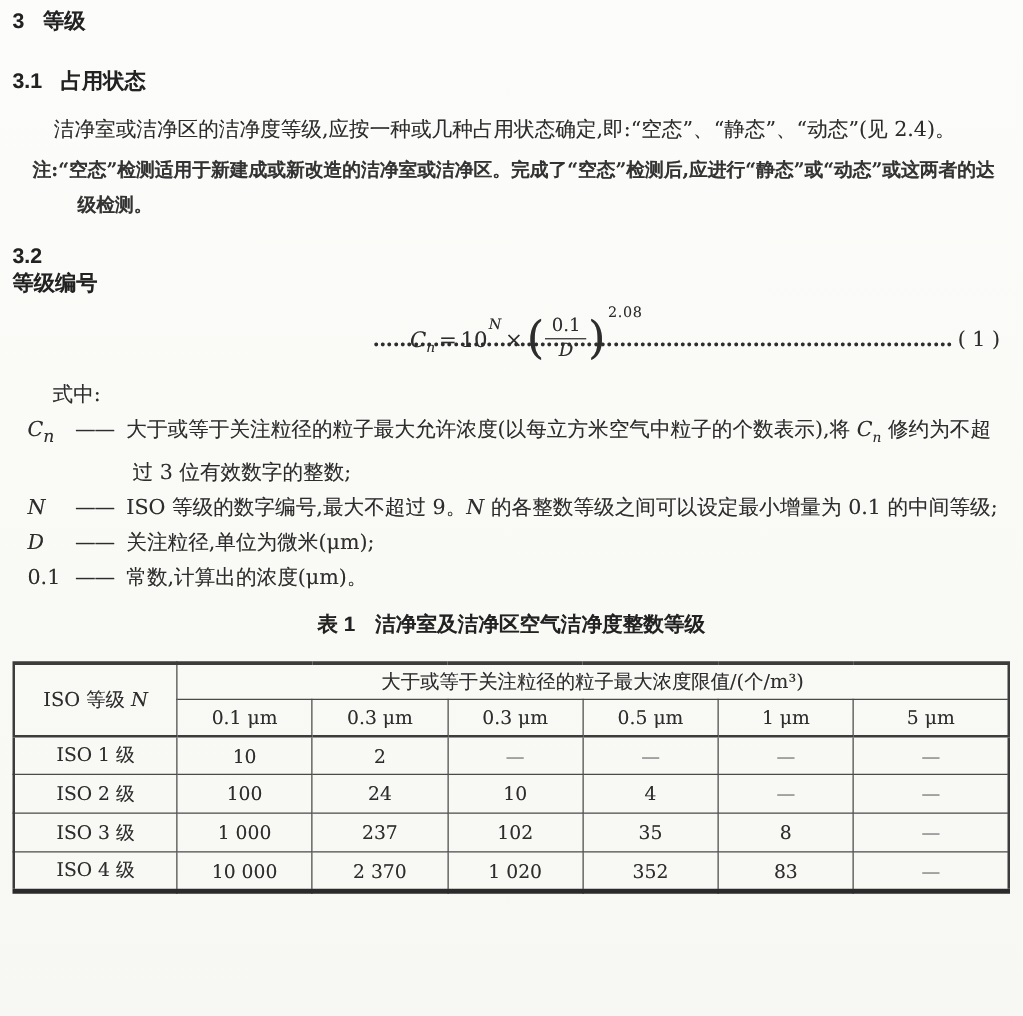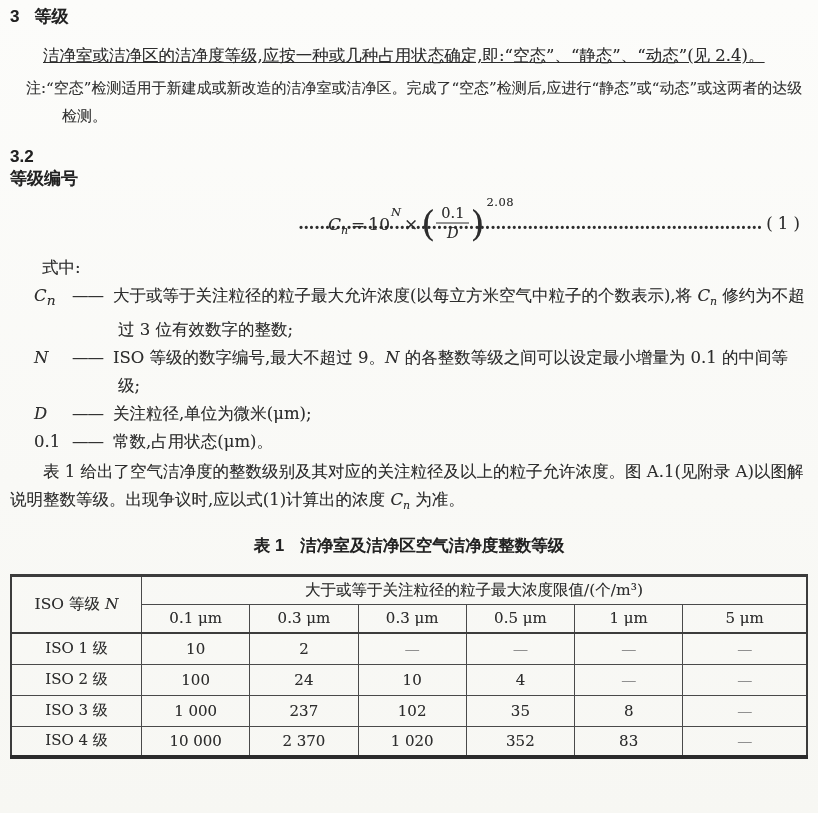--- a/index.html
+++ b/index.html
@@ -23,28 +23,29 @@
     font-weight:bold; color:#222;
     font-size:17px; line-height:22px;
     display:flex; margin:0;
   }
   .sec-heading .sec-num { margin-right:15px; }
   h2.h31 { margin-top:26px; }
   h2.h32 { margin-top:16px;flex-direction:column; }
 
   .para { margin:0; line-height:22px; }
   .para.indent { text-indent:2em; }
-  .p31 { margin-top:17px;text-decoration:underline; }
+  .p31 { margin-top:17px; }
   .p32 { margin-top:11px; }
 
   .note {
     margin:7px 0 0 16px;
     font-size:15px; line-height:28px;
     padding-left:36px; text-indent:-36px;
     color:#333;
+    font-weight:bold;
   }
 
   i.var, .fvar { font-style:italic; font-family:"DejaVu Serif",serif; }
   i.var sub, .lhs sub { font-size:11px; font-style:italic; }
 
   
   .formula-row { position:relative; height:54px; margin-top:8px; }
   .formula {
     position:absolute; left:318px; top:50%; transform:translateY(-50%);
     white-space:nowrap; font-size:17px;
@@ -57,21 +58,21 @@
   .frac .den { font-style:italic; line-height:17px; padding-top:1px; }
   .fexp { font-size:11.5px; position:relative; top:-17px; margin-left:2px; letter-spacing:0.5px; }
   .formula-right { position:absolute; right:8px; top:16px; white-space:nowrap; }
   .dots { font-weight:bold; font-size:16px; letter-spacing:0; }
   .eq-label { font-size:16.5px; margin-left:4px; }
 
   .where { margin:5px 0 0 32px; line-height:22px; }
 
   
   .defs { margin-top:3px; }
-  .def-item { display:flex; margin-left:24px; line-height:28px; }
+  .def-item { display:flex; margin-left:12px; line-height:28px; }
   .def-term { flex:0 0 38px; font-style:italic; }
   .def-term.upright { font-style:normal; }
   .def-body { flex:1; padding-left:46px; text-indent:-46px; }
   .def-dash { letter-spacing:-1px; margin-right:10px; }
 
   .para-table-intro { margin-top:2px; line-height:28px; }
 
   .table-caption {
     margin-top:14px; text-align:center;
     font-family:"Liberation Sans","DejaVu Sans",sans-serif;
@@ -102,20 +103,24 @@
 </head>
 <body>
 
 <div class="page">
 
   <h1 class="sec-heading">
     <span class="sec-num">3</span>
     <span>等级</span>
   </h1>
 
+  <h2 class="sec-heading h31">
+    <span class="sec-num">3.1</span>
+    <span>占用状态</span>
+  </h2>
 
   <p class="para indent p31">洁净室或洁净区的洁净度等级,应按一种或几种占用状态确定,即:“空态”、“静态”、“动态”(见 2.4)。</p>
 
   <div class="note"><span>注:</span><span>“空态”检测适用于新建成或新改造的洁净室或洁净区。完成了“空态”检测后,应进行“静态”或“动态”或这两者的达级检测。</span></div>
 
   <h2 class="sec-heading h32">
     <span class="sec-num">3.2</span>
     <span>等级编号</span>
   </h2>
 
@@ -142,26 +147,25 @@
       <span class="def-body"><span class="def-dash">——</span><span>ISO 等级的数字编号,最大不超过 9。</span><i class="var">N</i><span> 的各整数等级之间可以设定最小增量为 0.1 的中间等级;</span></span>
     </div>
 
     <div class="def-item">
       <span class="def-term">D</span>
       <span class="def-body"><span class="def-dash">——</span><span>关注粒径,单位为微米(μm);</span></span>
     </div>
 
     <div class="def-item">
       <span class="def-term upright">0.1</span>
-      <span class="def-body"><span class="def-dash">——</span><span>常数,占用状态(μm)。</span></span>
+      <span class="def-body"><span class="def-dash">——</span><span>常数,计算出的浓度(μm)。</span></span>
     </div>
 
   </div>
 
-  <p class="para indent para-table-intro"><span>表 1 给出了空气洁净度的整数级别及其对应的关注粒径及以上的粒子允许浓度。图 A.1(见附录 A)以图解说明整数等级。出现争议时,应以式(1)计算出的浓度 </span><i class="var"><span>C</span><sub>n</sub></i><span> 为准。</span></p>
 
   <div class="table-caption">
     <span class="cap-num">表 1</span><span>洁净室及洁净区空气洁净度整数等级</span>
   </div>
 
   <table class="iso">
     <colgroup>
       <col style="width:16.4%">
         <col style="width:13.6%">
         <col style="width:13.6%">

